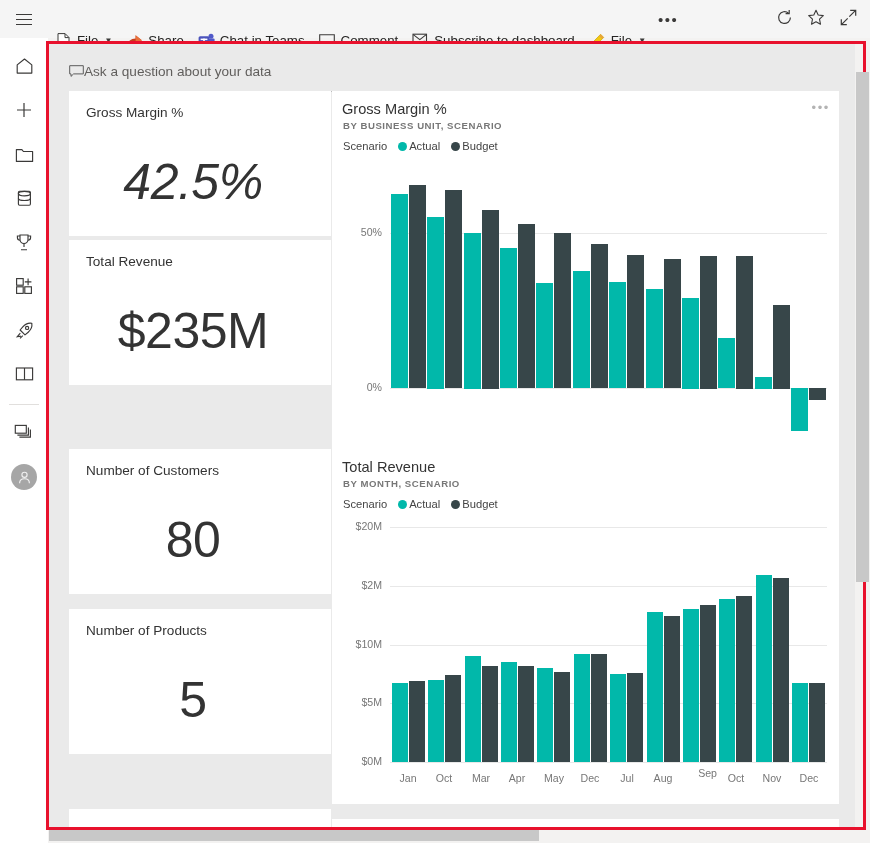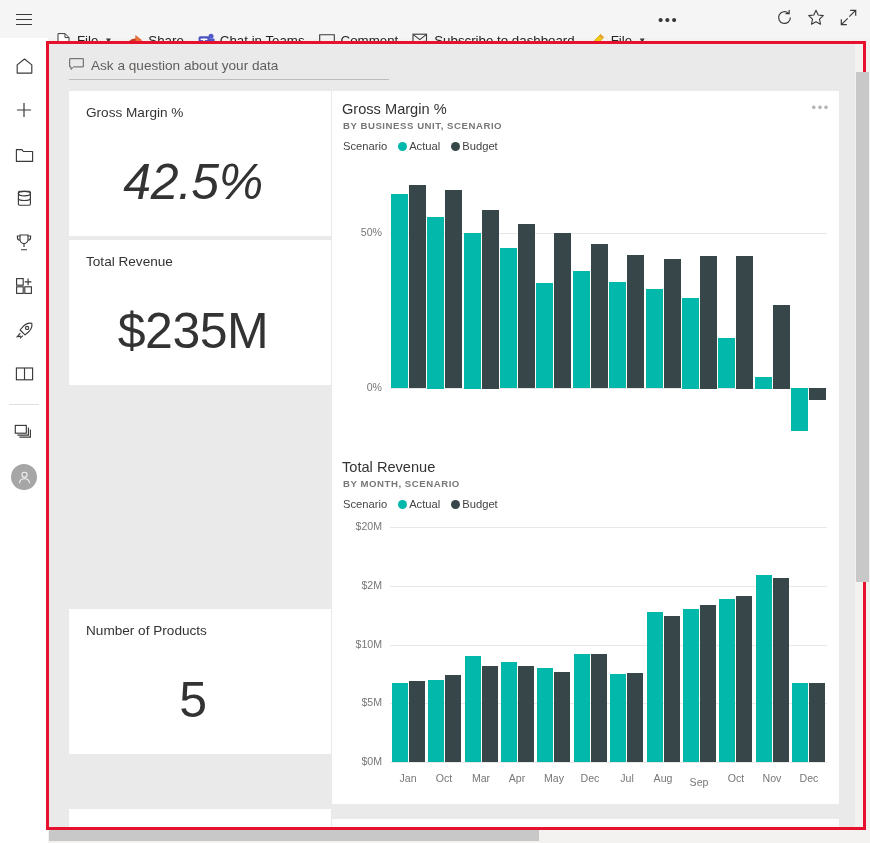--- a/index.html
+++ b/index.html
@@ -78,22 +78,22 @@
     border: 3px solid #e8112d; pointer-events: none; z-index: 40;
   }
 
   
   #canvas {
     position: absolute; left: 49px; top: 44px; width: 806px; height: 783px;
     background: #eaeaea; overflow: hidden;
   }
 
   #qna {
-    position: absolute; left: 20px; top: 8px; width: 320px; height: 28px;
-    display: flex; align-items: center; gap: 7px;
+    position: absolute; left: 20px; top: 20px; width: 320px; height: 28px;
+    display: flex; align-items: flex-start; 
     border-bottom: 1px solid #bdbdbd; cursor: text;
   }
   #qna .qna-text { color: #605e5c; font-size: 13.6px; }
 
   .tile {
     position: absolute; background: #ffffff;
   }
   .tile-kpi-title {
     position: absolute; left: 17px; top: 14px;
     font-size: 13.6px; color: #333333;
@@ -371,20 +371,24 @@
     <div class="tile" style="left:20px; top:47px; width:262px; height:145px;">
       <div class="tile-kpi-title">Gross Margin %</div>
       <div class="tile-kpi-value" style="top:62px;font-style:italic;">42.5%</div>
     </div>
 
     <div class="tile" style="left:20px; top:196px; width:262px; height:145px;">
       <div class="tile-kpi-title">Total Revenue</div>
       <div class="tile-kpi-value" style="top:62px;">$235M</div>
     </div>
 
+    <div class="tile" style="left:20px; top:405px; width:262px; height:145px;">
+      <div class="tile-kpi-title">Number of Customers</div>
+      <div class="tile-kpi-value" style="top:62px;">80</div>
+    </div>
 
     <div class="tile" style="left:20px; top:565px; width:262px; height:145px;">
       <div class="tile-kpi-title">Number of Products</div>
       <div class="tile-kpi-value" style="top:62px;">5</div>
     </div>
 
     <div class="tile" style="left:20px; top:765px; width:262px; height:60px;"></div>
 
     <div class="tile" style="left:283px; top:47px; width:507px; height:395px;">
       <div class="tile-hdr-title">Gross Margin %</div>
@@ -490,21 +494,21 @@
           <div class="bar" style="left: 259px; top: 139px; width: 16px; height: 108px; background: rgb(55, 70, 73);"></div>
           <div class="axis-xlbl" style="left: 240px; width: 36px; top: 257px;">Dec</div>
           <div class="bar" style="left: 278px; top: 159px; width: 16px; height: 88px; background: rgb(1, 184, 170);"></div>
           <div class="bar" style="left: 295px; top: 158px; width: 16px; height: 89px; background: rgb(55, 70, 73);"></div>
           <div class="axis-xlbl" style="left: 277px; width: 36px; top: 257px;">Jul</div>
           <div class="bar" style="left: 315px; top: 97px; width: 16px; height: 150px; background: rgb(1, 184, 170);"></div>
           <div class="bar" style="left: 332px; top: 101px; width: 16px; height: 146px; background: rgb(55, 70, 73);"></div>
           <div class="axis-xlbl" style="left: 313px; width: 36px; top: 257px;">Aug</div>
           <div class="bar" style="left: 351px; top: 94px; width: 16px; height: 153px; background: rgb(1, 184, 170);"></div>
           <div class="bar" style="left: 368px; top: 90px; width: 16px; height: 157px; background: rgb(55, 70, 73);"></div>
-          <div class="axis-xlbl" style="left: 349px; width: 36px; top: 261px;">Sep</div>
+          <div class="axis-xlbl" style="left: 349px; width: 36px; top: 252px; text-align: right;">Sep</div>
           <div class="bar" style="left: 387px; top: 84px; width: 16px; height: 163px; background: rgb(1, 184, 170);"></div>
           <div class="bar" style="left: 404px; top: 81px; width: 16px; height: 166px; background: rgb(55, 70, 73);"></div>
           <div class="axis-xlbl" style="left: 386px; width: 36px; top: 257px;">Oct</div>
           <div class="bar" style="left: 424px; top: 60px; width: 16px; height: 187px; background: rgb(1, 184, 170);"></div>
           <div class="bar" style="left: 441px; top: 63px; width: 16px; height: 184px; background: rgb(55, 70, 73);"></div>
           <div class="axis-xlbl" style="left: 422px; width: 36px; top: 257px;">Nov</div>
           <div class="bar" style="left: 460px; top: 168px; width: 16px; height: 79px; background: rgb(1, 184, 170);"></div>
           <div class="bar" style="left: 477px; top: 168px; width: 16px; height: 79px; background: rgb(55, 70, 73);"></div>
           <div class="axis-xlbl" style="left: 459px; width: 36px; top: 257px;">Dec</div>
         </div>

